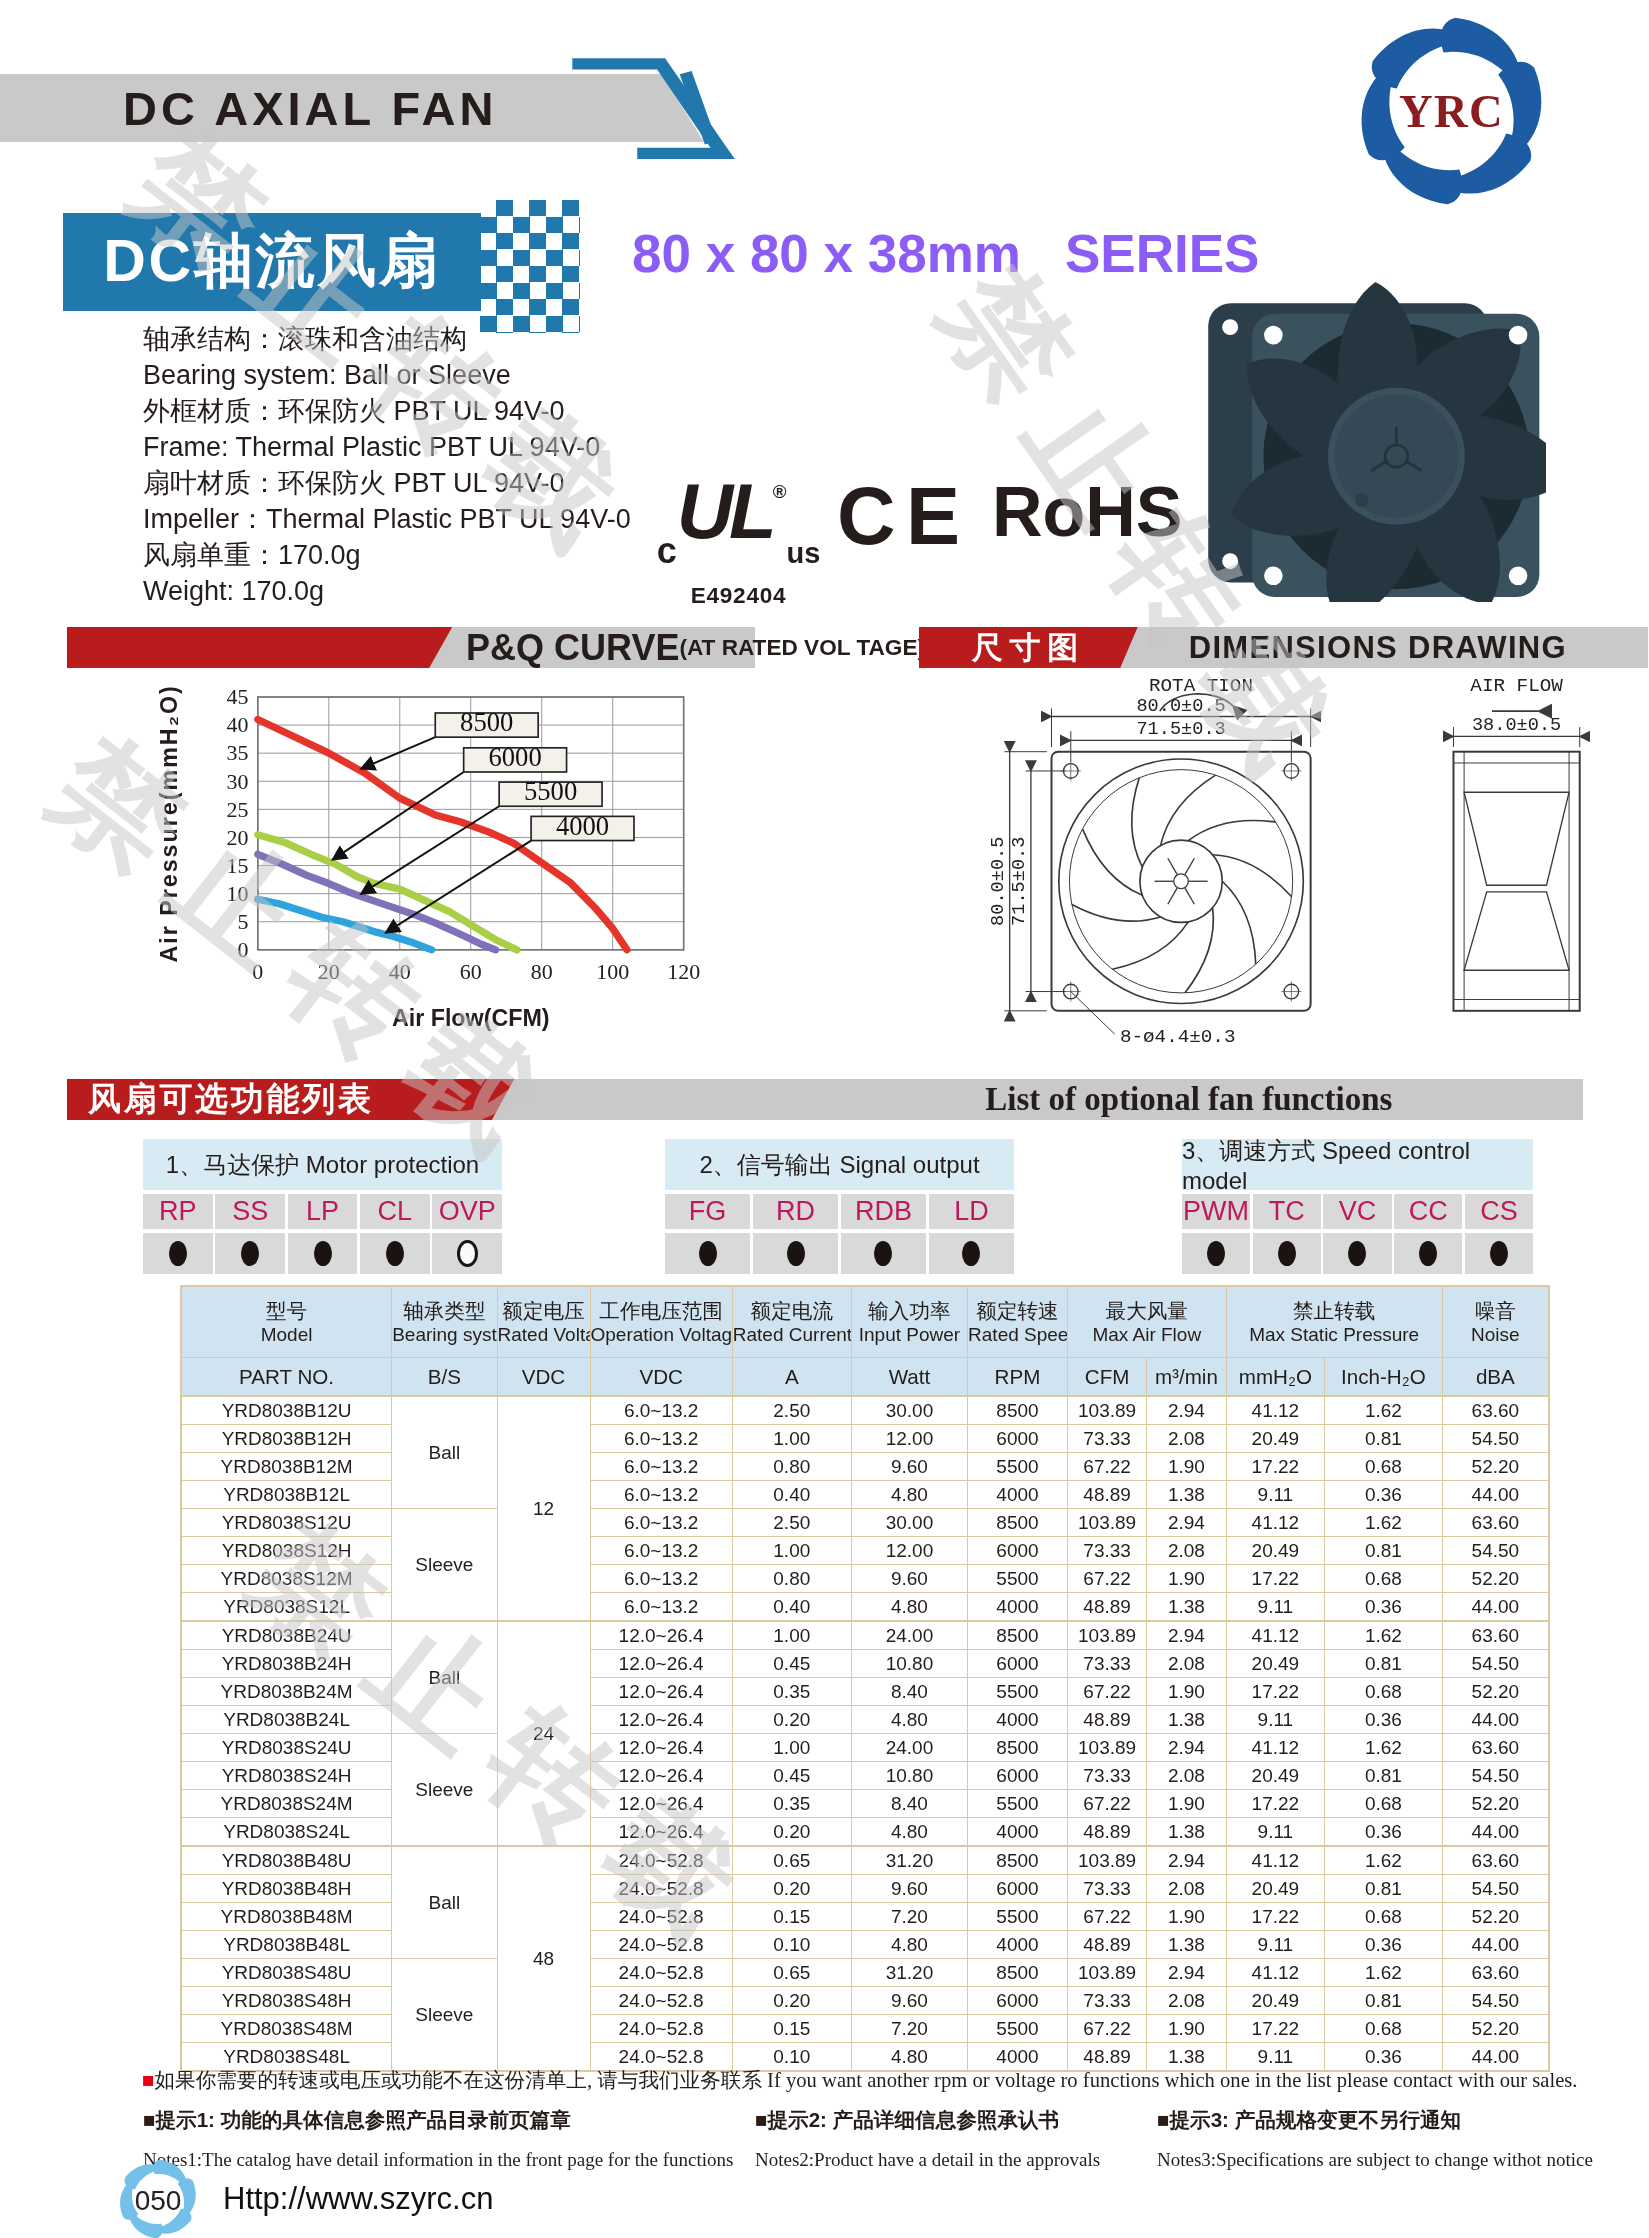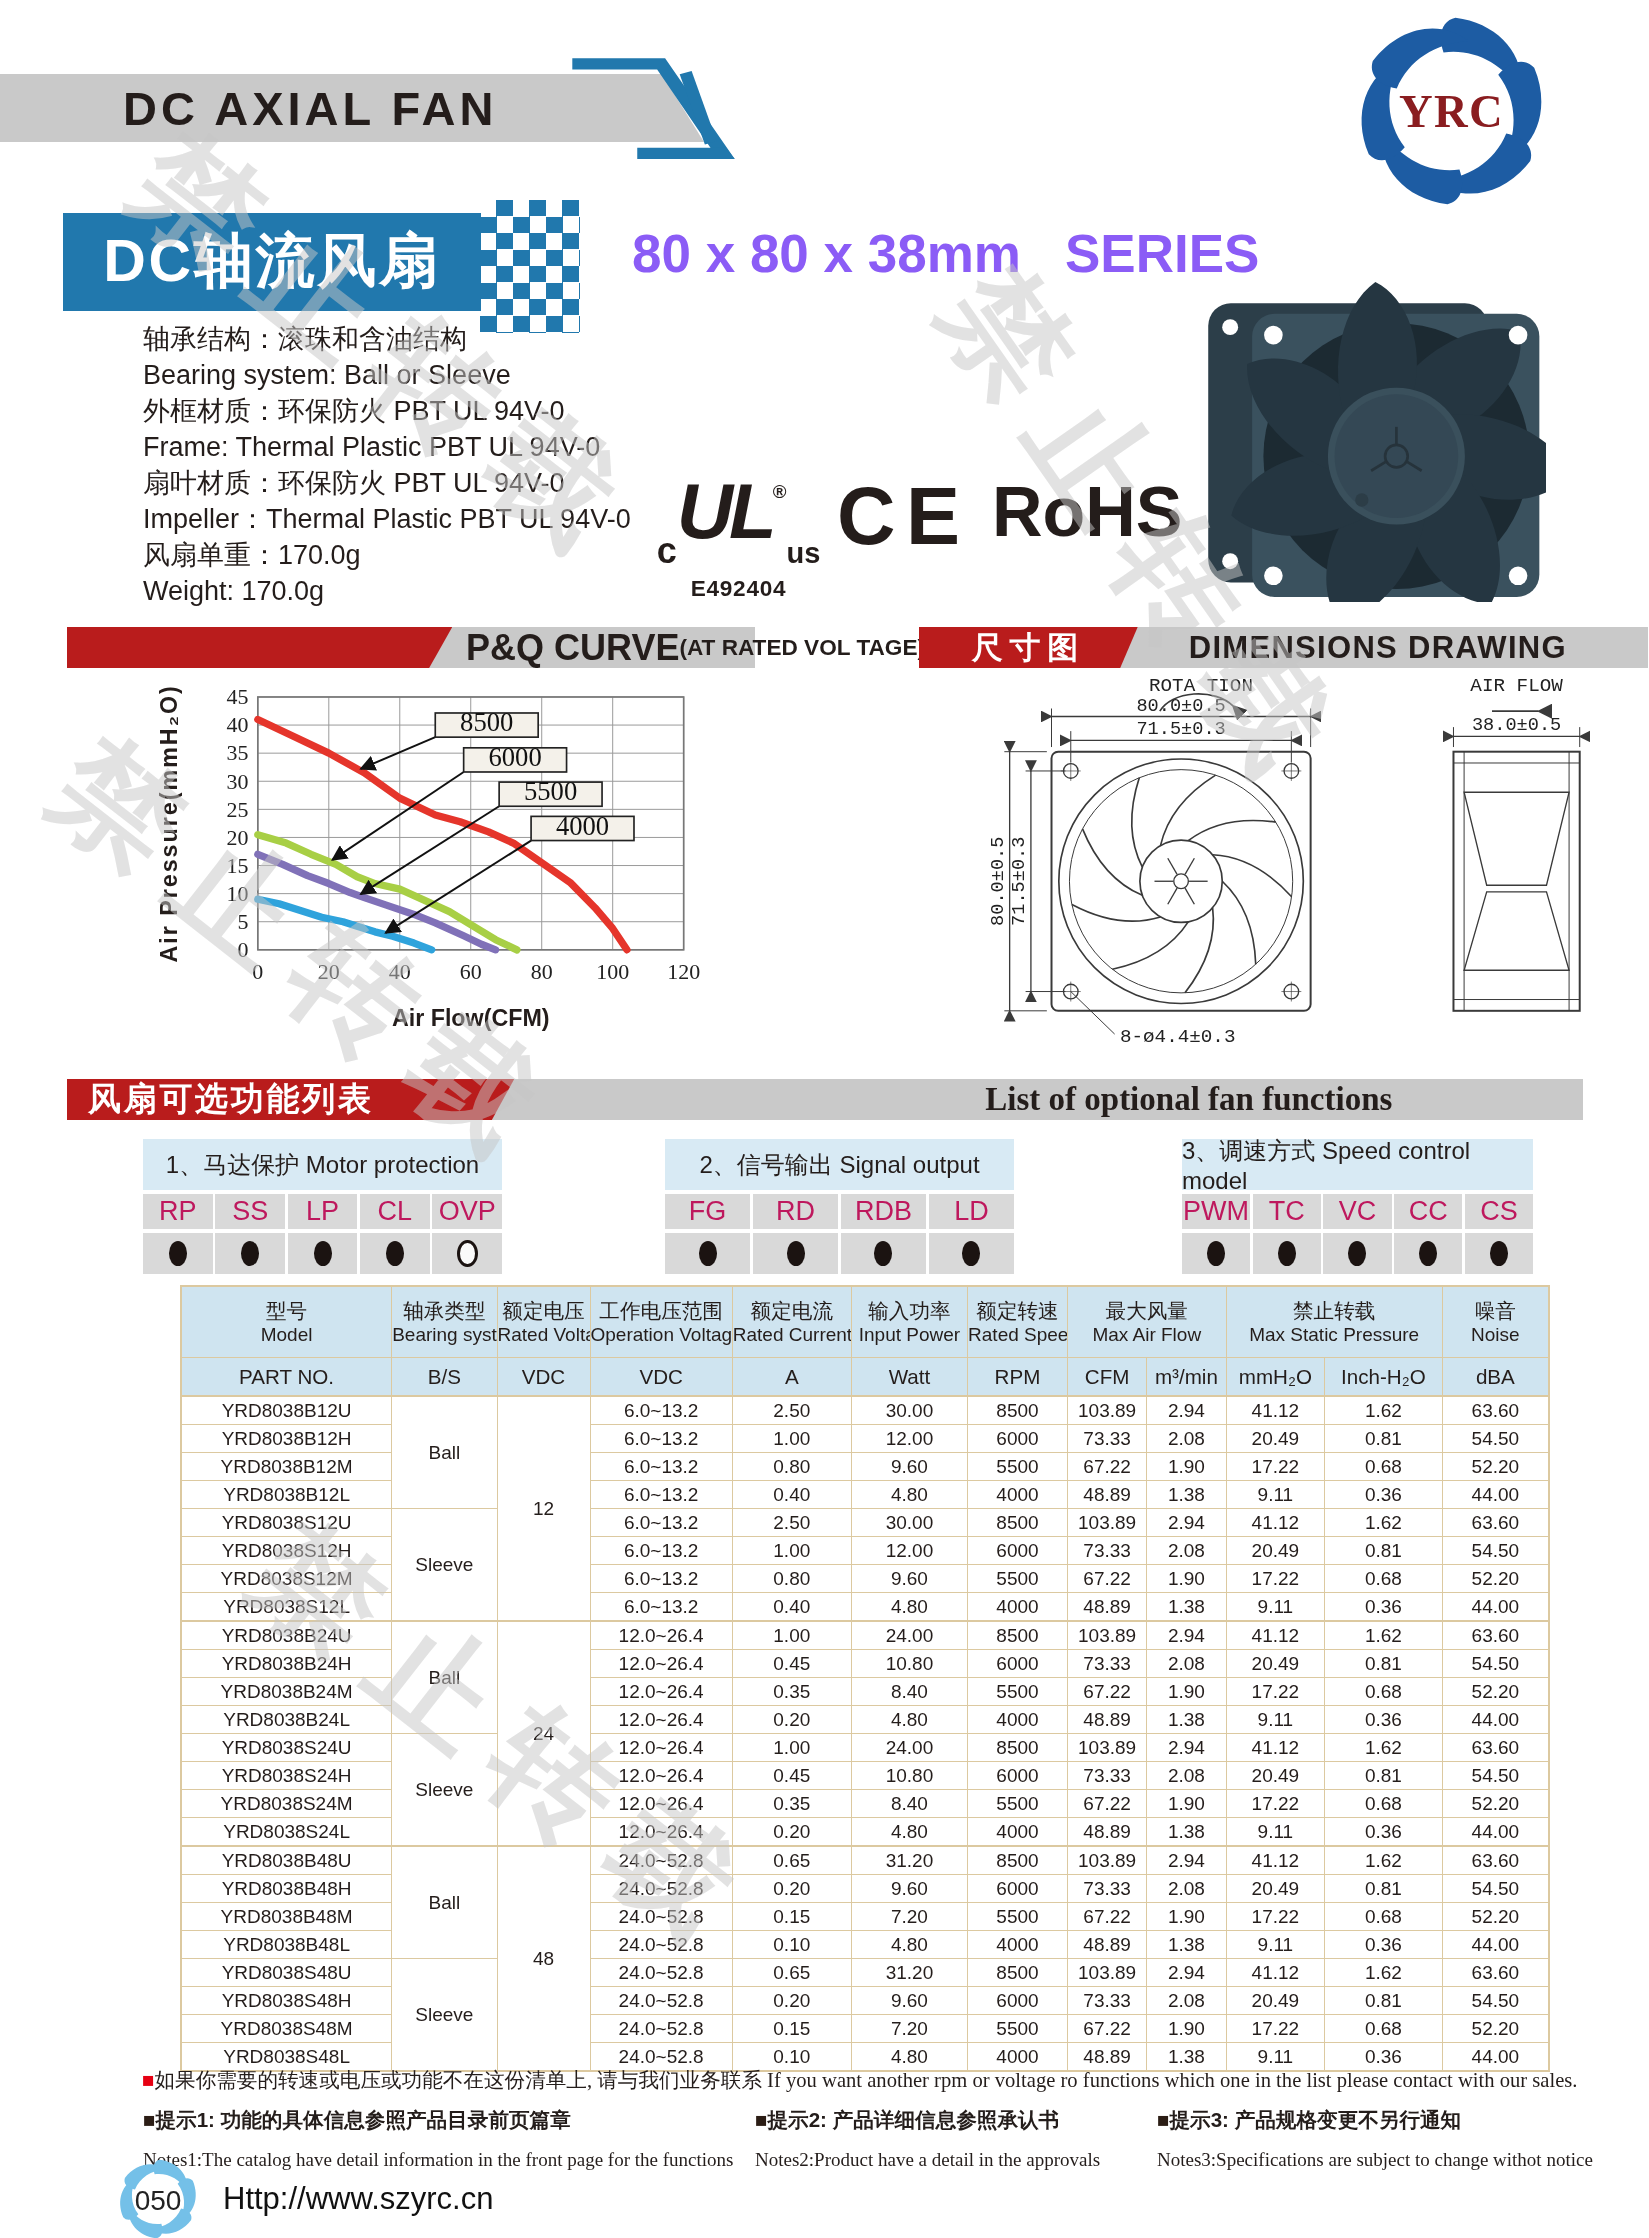--- a/index.html
+++ b/index.html
@@ -24,21 +24,21 @@
   .series-size .gap{display:inline-block;width:44px;}
   
   .specs{position:absolute;left:143px;top:321px;font-size:27px;line-height:36px;color:#241d1b;z-index:2;}
   
   .ul-mark{position:absolute;left:652px;top:466px;width:173px;text-align:center;z-index:2;}
   .ul-line{white-space:nowrap;font-weight:800;}
   .ul-c{font-size:36px;vertical-align:-25px;}
   .ul-main{font-size:78px;font-style:italic;letter-spacing:-4px;}
   .ul-reg{font-size:18.6px;vertical-align:40px;}
   .ul-us{font-size:29px;vertical-align:-25px;}
-  .ul-num{font-size:22.6px;font-weight:700;margin-top:4px;letter-spacing:0.7px;}
+  .ul-num{font-size:22.6px;font-weight:700;margin-top:11px;letter-spacing:0.7px;}
   .ce-mark{position:absolute;left:837px;top:470px;font-size:81px;font-weight:700;letter-spacing:10.6px;z-index:2;}
   .rohs-mark{position:absolute;left:992px;top:472px;font-size:70px;font-weight:800;z-index:2;}
   .fan-photo{position:absolute;left:1167px;top:279px;z-index:2;}
   
   .banner{position:absolute;height:41px;background:#c9c9c9;z-index:2;}
   .banner .blue{position:absolute;left:0;top:0;height:100%;background:#b91c1c;}
   .banner .txt{position:absolute;top:0;height:100%;display:flex;align-items:center;white-space:nowrap;}
   #pq-banner{left:67px;top:627px;width:688px;}
   #pq-banner .blue{width:56%;clip-path:polygon(0 0,100% 0,94% 100%,0 100%);}
   #pq-banner .txt{left:58%;}

